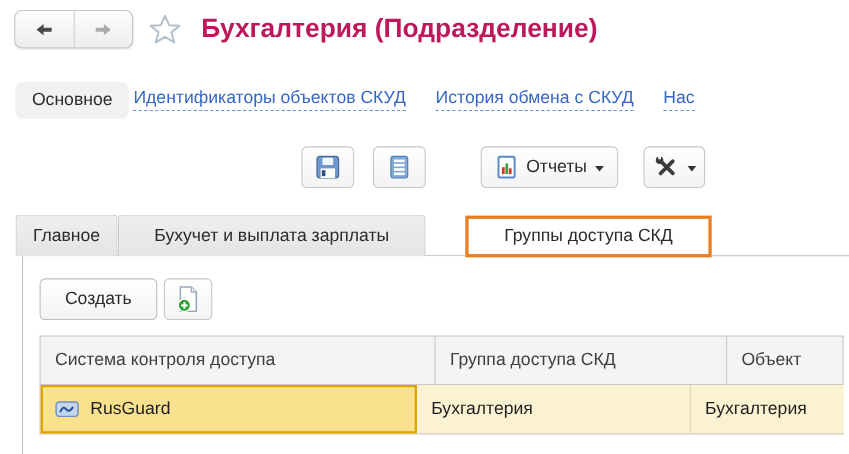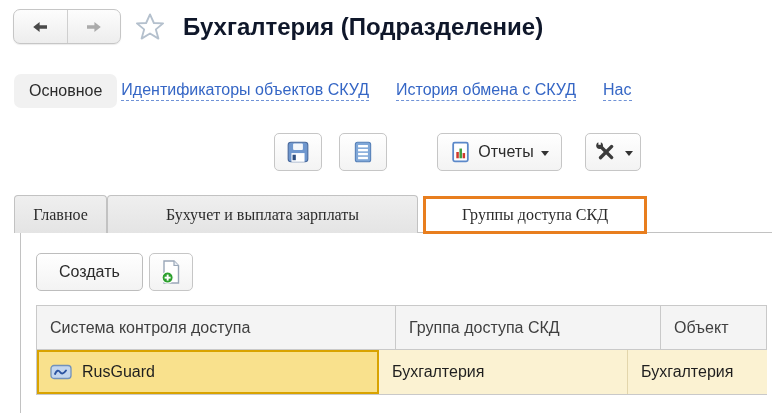--- a/index.html
+++ b/index.html
@@ -8,21 +8,21 @@
   .screen { position:relative; width:772px; height:413px; background:#fff; overflow:hidden; }
 
   
   .nav-btn-group { position:absolute; left:13px; top:9px; width:108px; height:35px;
     display:flex; border:1px solid #c6c6c6; border-radius:7px;
     background:linear-gradient(#fdfdfd,#ededed); box-shadow:0 1px 1px rgba(0,0,0,.08); }
   .nav-btn { flex:1; display:flex; align-items:center; justify-content:center; cursor:pointer; }
   .nav-btn + .nav-btn { border-left:1px solid #cfcfcf; }
   .star-wrap { position:absolute; left:133px; top:10px; width:34px; height:34px;
     display:flex; align-items:center; justify-content:center; cursor:pointer; }
-  .page-title { position:absolute; left:183px; top:13px; font-size:24px; font-weight:700; color:#0f172a; white-space:nowrap; }
+  .page-title { position:absolute; left:183px; top:13px; font-size:24px; font-weight:700; color:#be185d; white-space:nowrap; }
 
   
   .navbar { position:absolute; left:14px; top:72px; height:38px; display:flex; align-items:center; white-space:nowrap; }
   .nav-chip { background:#f1f1f1; border-radius:7px; padding:8px 15px; font-size:16px; color:#2b2b2b; cursor:pointer; }
   .nav-link { color:#3566c5; font-size:16px; text-decoration:none; border-bottom:1px dashed #6f92d6; padding-bottom:1px; cursor:pointer; }
   .nav-link.l1 { margin-left:4px; }
   .nav-link.l2 { margin-left:27px; }
   .nav-link.l3 { margin-left:27px; }
 
   
@@ -36,23 +36,23 @@
   .tb-save { left:274px; width:48px; }
   .tb-list { left:339px; width:48px; }
   .tb-reports { left:437px; width:125px; padding:0 10px; }
   .tb-tools { left:585px; width:56px; }
   .caret { width:0; height:0; border-left:4px solid transparent; border-right:4px solid transparent; border-top:5px solid #333; margin-top:2px; }
 
   
   .tabbar-line { position:absolute; left:20px; top:232px; width:752px; height:0; border-top:1px solid #c2c2c2; }
   .tab { position:absolute; top:195px; height:38px; display:flex; align-items:center; justify-content:center;
     background:linear-gradient(#efefef,#e4e4e4); border:1px solid #c2c2c2; border-bottom:none;
-    font-size:16px; color:#2b2b2b; cursor:pointer;font-family:Liberation Serif, serif; }
+    font-size:16px; color:#2b2b2b; cursor:pointer; }
   .tab.t0 { left:14px;  width:93px;  border-top-left-radius:4px; border-top-right-radius:4px; }
-  .tab.t1 { left:107px; width:311px; border-top-left-radius:4px; border-top-right-radius:4px; }
+  .tab.t1 { left:107px; width:280px; border-top-left-radius:4px; border-top-right-radius:4px; }
   .tab.active { left:423px; top:196px; width:224px; height:38px; background:#fff;
     border:3px solid #e87e1e; border-radius:0; z-index:3; }
 
   
   .panel { position:absolute; left:20px; top:233px; width:596px; height:180px; background:#fff; border-left:1px solid #c2c2c2; }
   .btn-create { position:absolute; left:15px; top:20px; height:38px; padding:0 22px;
     background:linear-gradient(#ffffff,#f3f3f3); border:1px solid #bdbdbd; border-radius:5px;
     font-size:16px; color:#2b2b2b; display:flex; align-items:center; cursor:pointer; }
   .btn-addicon { position:absolute; left:128px; top:20px; width:44px; height:38px;
     background:linear-gradient(#ffffff,#f3f3f3); border:1px solid #c6c6c6; border-radius:5px;

